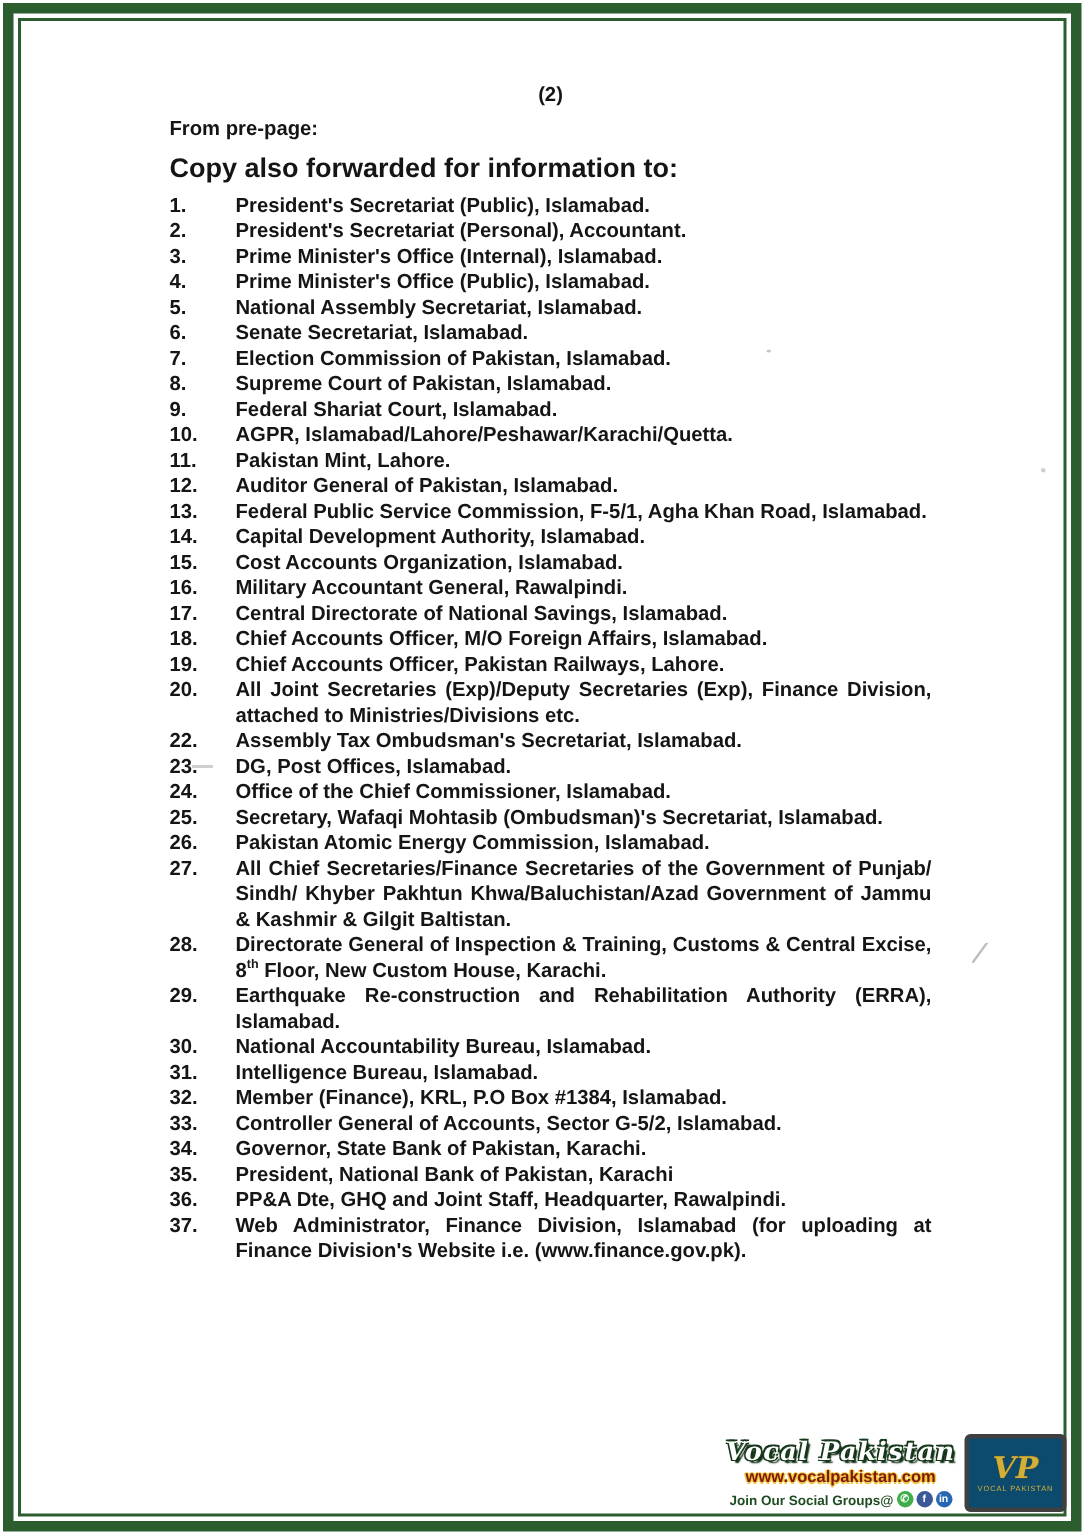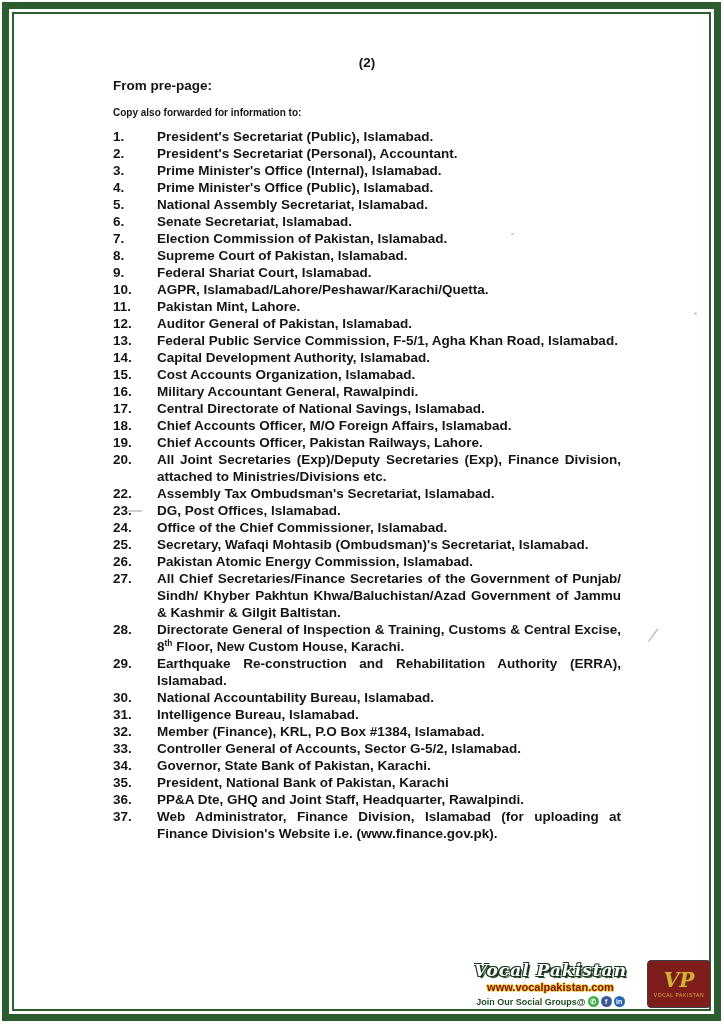--- a/index.html
+++ b/index.html
@@ -16,42 +16,42 @@
   .border-inner {
     position:absolute; left:12px; top:12px; right:13px; bottom:13px;
     border:2px solid #2b5d2e; pointer-events:none;
   }
   .content {
     position:absolute; left:113px; top:54px; width:508px;
     color:#151515; font-weight:bold; font-size:13.5px; line-height:17px;
   }
   .page-number { text-align:center; }
   .from-pre { margin-top:6px; }
-  .heading { margin-top:10px; font-size:10px; }
+  .heading { margin-top:10px; font-size:18px; }
   .fwd-list { margin-top:7px; }
   .item { display:flex; }
   .item .num { width:44px; flex:none; }
   .item .txt { flex:1; text-align:justify; }
   sup { font-size:0.62em; line-height:0; vertical-align:super; }
 
   
   .speck { position:absolute; background:transparent; pointer-events:none; }
   .speck-squiggle {
     left:652px; top:628px; width:5px; height:16px;
     border-left:2px solid #8a8a8a; transform:rotate(18deg) skewX(-18deg);
     opacity:.55; border-radius:2px;
   }
   .speck-dot1 { left:511px; top:233px; width:3px; height:2px; background:#b9b9b9; border-radius:50%; opacity:.8; }
   .speck-dot2 { left:694px; top:312px; width:3px; height:3px; background:#c2c2c2; border-radius:50%; opacity:.8; }
   .speck-dash { left:128px; top:510px; width:14px; height:2px; background:#9f9f9f; opacity:.5; }
 
   
   .watermark {
     position:absolute; right:13px; bottom:16px;
-    display:flex; align-items:stretch; gap:17px;
+    display:flex; align-items:stretch; gap:3px;
   }
   .wm-text {
     display:flex; flex-direction:column; align-items:center; justify-content:center;
     padding:1px 3px;
   }
   .wm-title {
     font-family:"DejaVu Serif", serif; font-style:italic; font-weight:bold;
     font-size:17px; letter-spacing:1px; color:#ffffff;
     text-shadow:-1px -1px 0 #17391b, 1px -1px 0 #17391b, -1px 1px 0 #17391b,
                  1px 1px 0 #17391b, 2px 2px 1px #0c2a10;
@@ -68,23 +68,23 @@
   }
   .sicon {
     width:11px; height:11px; border-radius:50%; color:#fff;
     font-size:7px; line-height:11px; text-align:center; font-weight:bold;
     display:inline-block;
   }
   .sicon.whatsapp { background:#3fae4a; }
   .sicon.facebook { background:#3b5998; }
   .sicon.linkedin { background:#2867b2; }
   .wm-logo {
-    width:62px; height:46px; background:#7f1d1d; border-radius:4px;
+    width:62px; height:46px; background:#0c4a6e; border-radius:4px;
     display:flex; flex-direction:column; align-items:center; justify-content:center;
-    align-self:center; border:1px solid #404040;
+    align-self:center; border:3px solid #404040;
   }
   .wm-logo .vp {
     font-family:"DejaVu Serif", serif; font-style:italic; font-weight:bold;
     font-size:20px; color:#d4af37; line-height:1;
     text-shadow:0 0 1px #7a5c10;
   }
   .wm-logo .cap {
     font-size:5px; color:#d4af37; letter-spacing:.6px; margin-top:2px;
     white-space:nowrap;
   }

